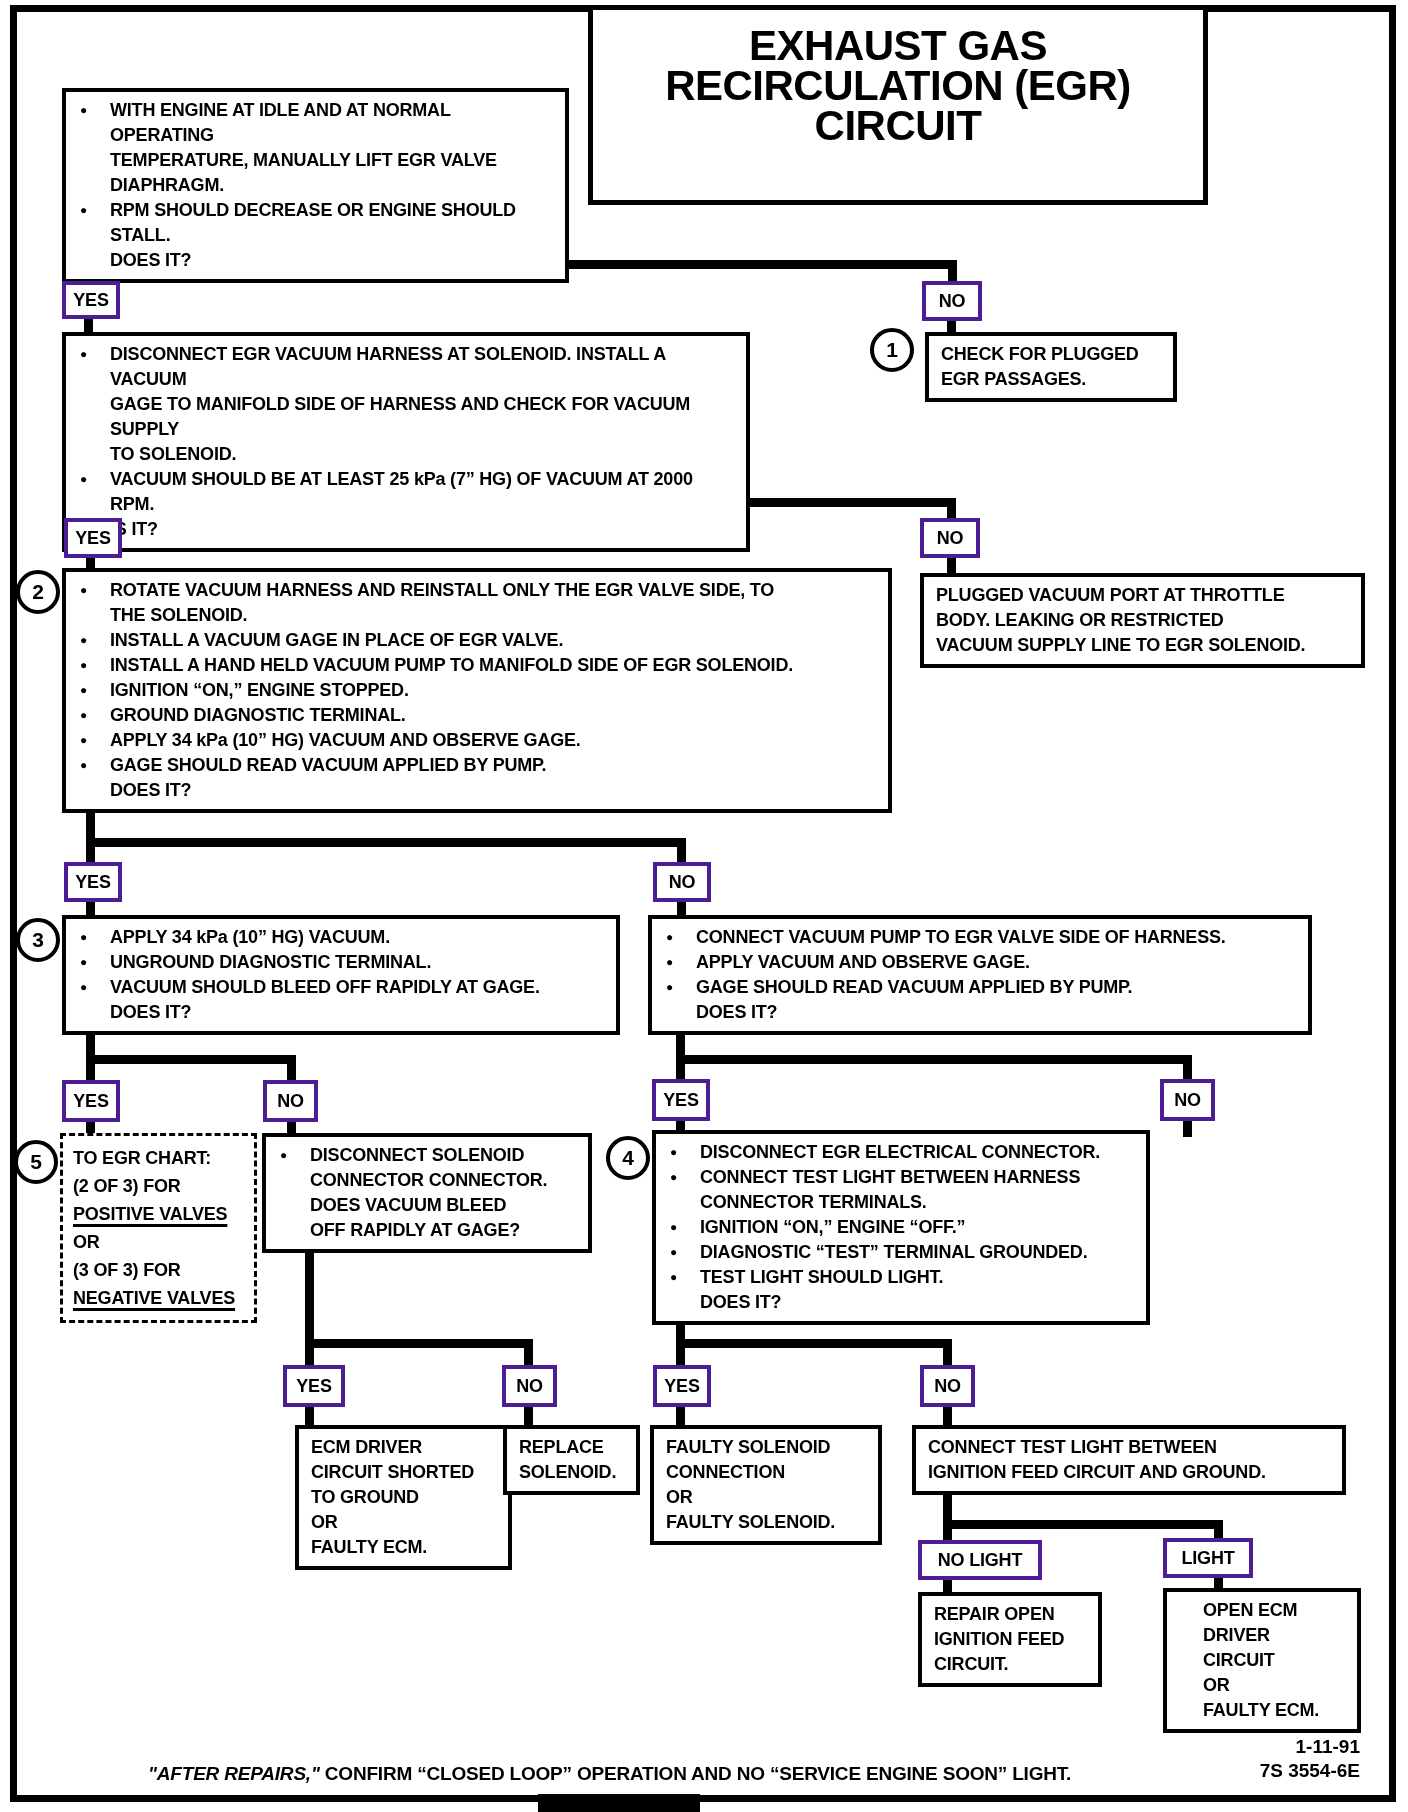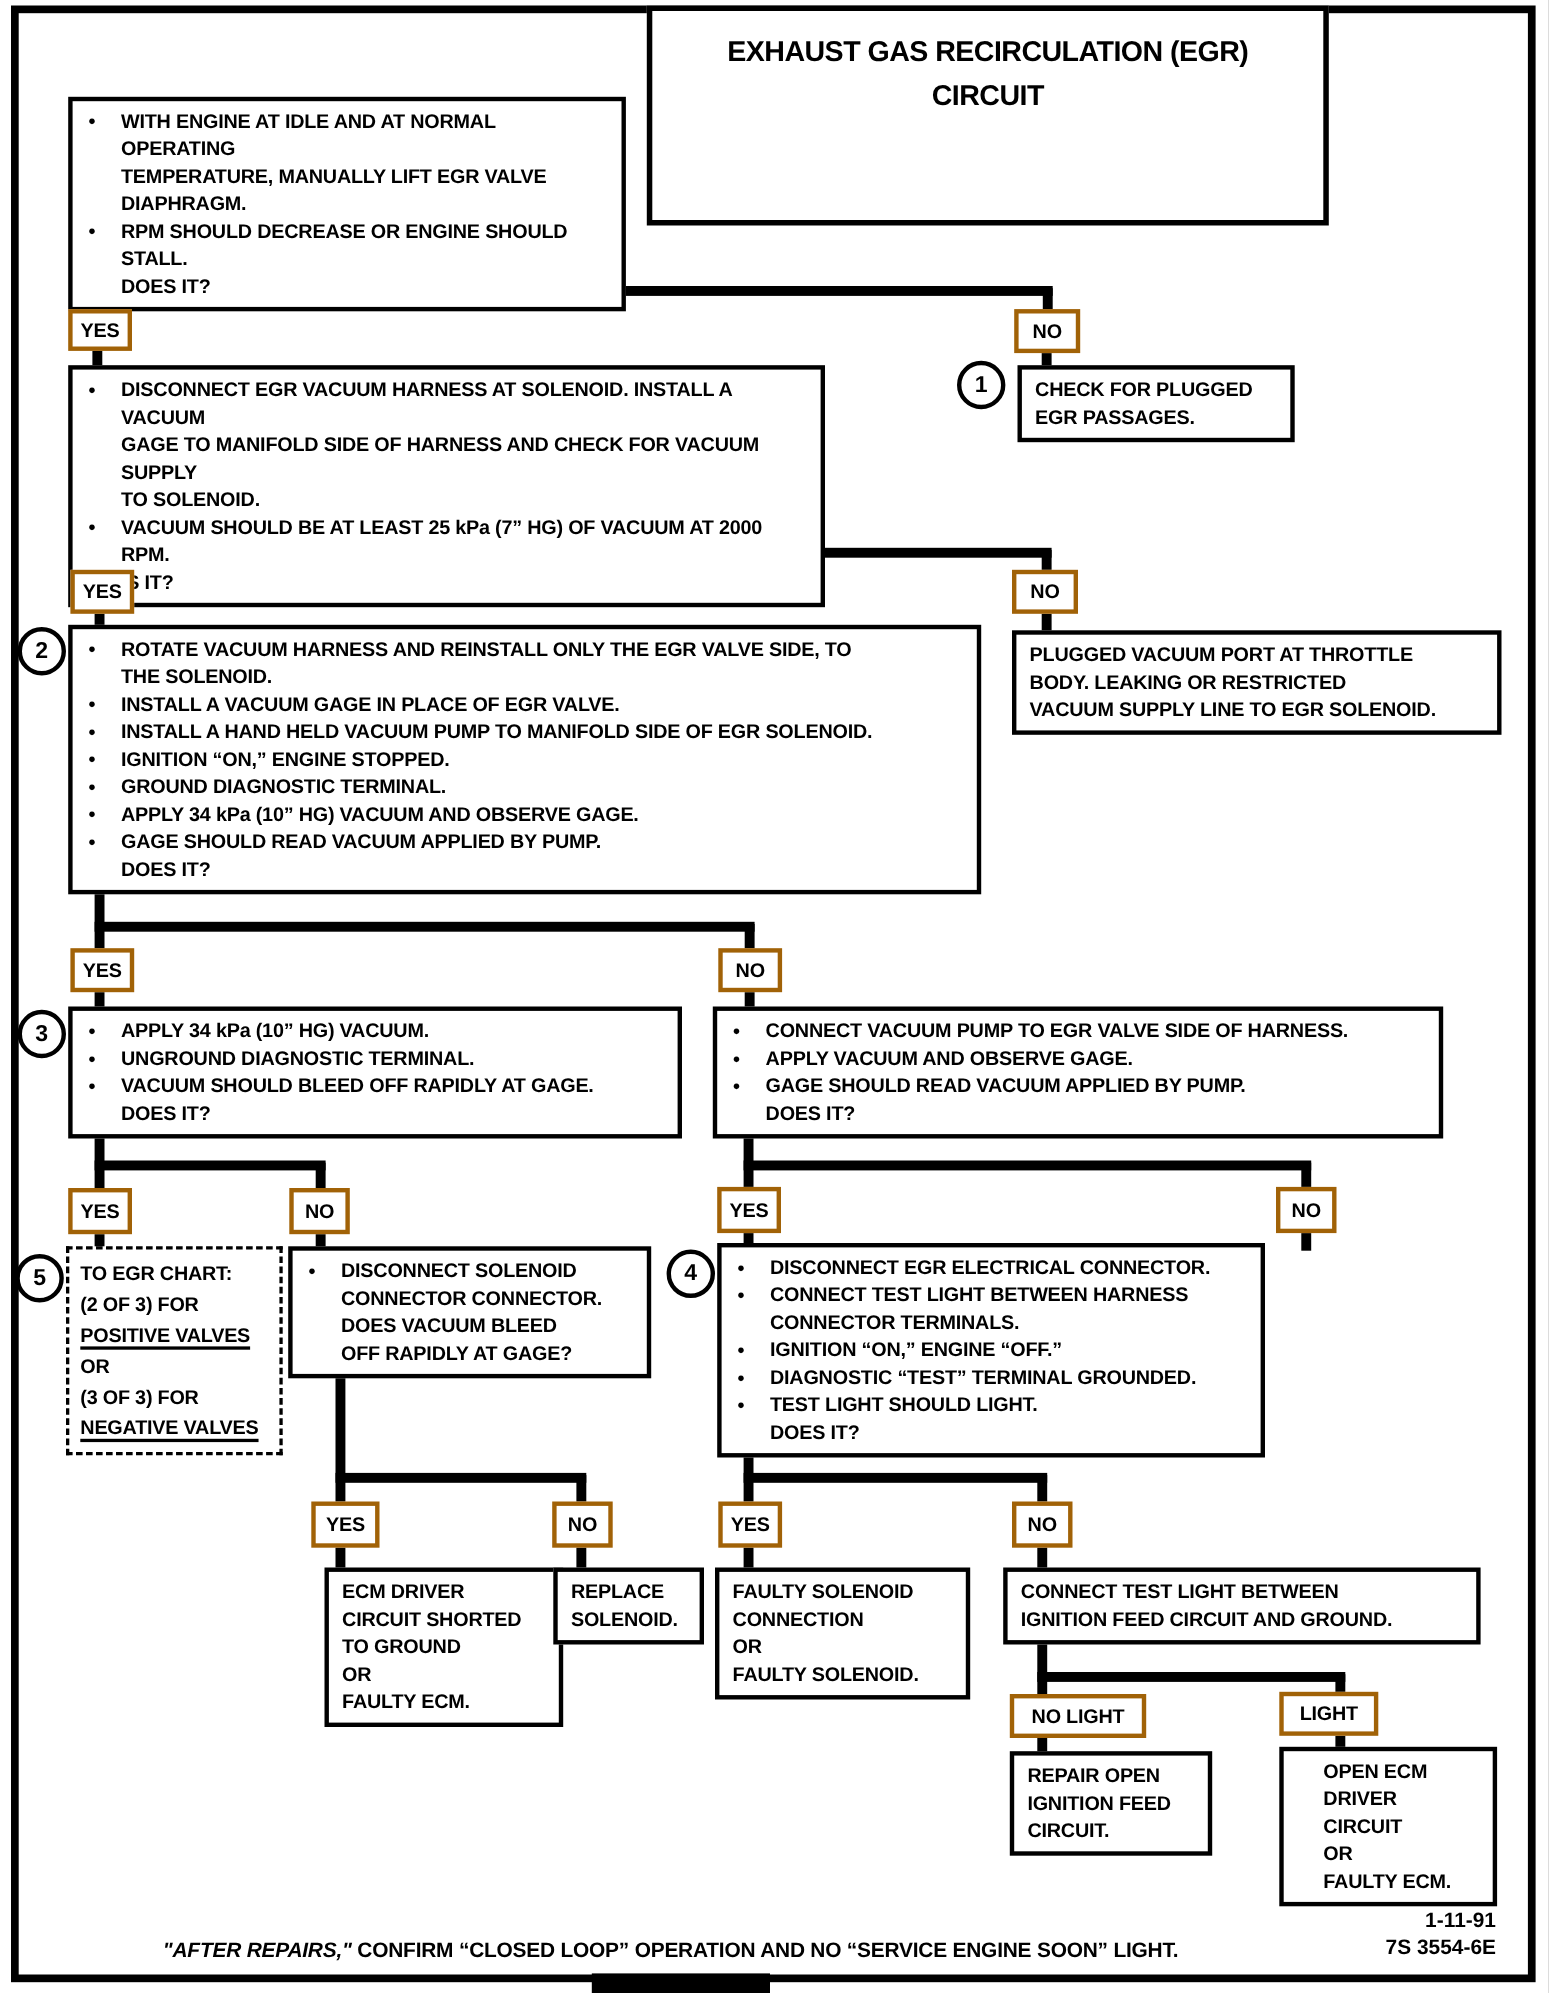--- a/index.html
+++ b/index.html
@@ -9,27 +9,27 @@
          box-sizing:border-box;z-index:0;}
   .h,.v{position:absolute;background:#000;z-index:1;}
   .node{position:absolute;border:4px solid #000;background:#fff;z-index:2;padding:6px 12px;
         font-size:18px;line-height:25px;letter-spacing:-0.2px;box-sizing:border-box;}
   .pre{white-space:pre-line;}
   .dashed{border:3px dashed #000;}
   .bullet{display:flex;}
   .dot{flex:0 0 32px;width:32px;font-size:12px;line-height:25px;padding-left:2px;box-sizing:border-box;}
   .txt{flex:1;white-space:pre-line;}
   .q{margin-left:32px;}
-  .yn{position:absolute;border:4px solid #a16207;background:#fff;z-index:2;display:flex;align-items:center;
+  .yn{position:absolute;border:4px solid #4c1d95;background:#fff;z-index:2;display:flex;align-items:center;
       justify-content:center;font-size:18px;letter-spacing:-0.2px;box-sizing:border-box;}
   .circle{position:absolute;width:44px;height:44px;border:4px solid #000;border-radius:50%;background:#fff;
       z-index:3;display:flex;align-items:center;justify-content:center;font-size:21px;box-sizing:border-box;}
   .titlebox{position:absolute;left:588px;top:5px;width:620px;height:200px;border:5px solid #000;background:#fff;
       z-index:2;box-sizing:border-box;text-align:center;padding-top:16px;}
-  .t1{font-size:26px;line-height:40px;letter-spacing:-0.5px;}
+  .t1{font-size:42px;line-height:40px;letter-spacing:-0.5px;}
   .t3{font-size:25px;line-height:40px;}
   .footer{position:absolute;left:148px;top:1763px;width:1010px;font-size:19px;letter-spacing:-0.2px;z-index:2;}
   .em{font-style:italic;}
   .docdate{position:absolute;left:1225px;top:1735px;width:135px;text-align:right;font-size:19px;line-height:24px;z-index:2;}
   .tab{position:absolute;left:538px;top:1794px;width:162px;height:18px;background:#000;z-index:4;}
   .u{text-decoration:underline;text-decoration-thickness:2.5px;text-underline-offset:4px;}
   .chartline{font-size:18px;line-height:28px;letter-spacing:-0.2px;}
 </style>
 </head>
 <body>

